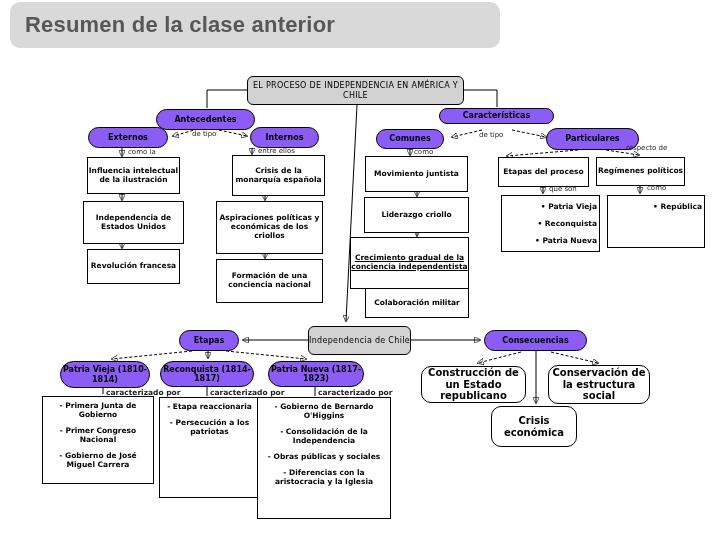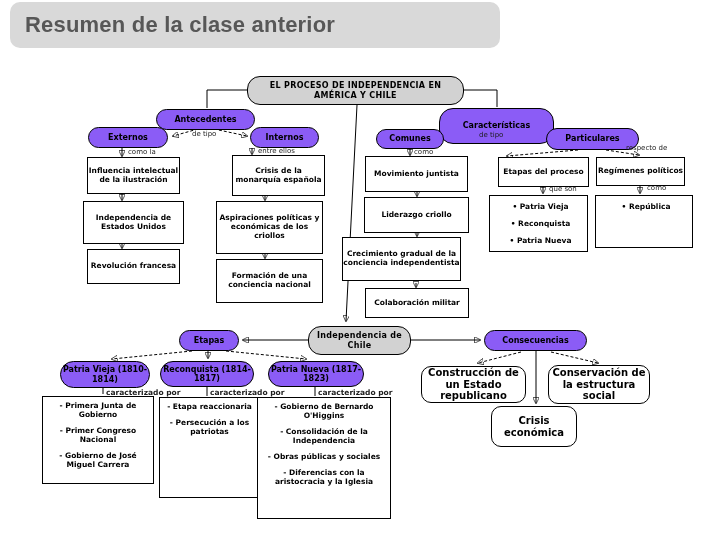--- a/index.html
+++ b/index.html
@@ -18,29 +18,29 @@
 
   svg.wires { position:absolute; left:0; top:0; width:720px; height:540px; }
   svg.wires path, svg.wires line { stroke:#000; stroke-width:1; fill:none; }
   svg.wires .dash { stroke-dasharray:3 2; }
 
   .node {
     position:absolute; display:flex; align-items:center; justify-content:center;
     text-align:center; line-height:1.18; color:#000;
   }
   .oval  { background:#8b5cf6; border:1px solid #000; border-radius:14px; font-weight:bold; font-size:8px; }
-  .gbox  { background:#d2d2d2; border:1px solid #000; border-radius:13px;  font-weight:bold; font-size:8px; letter-spacing:0.3px; }
+  .gbox  { background:#d2d2d2; border:1px solid #000; border-radius:6px;  font-weight:normal; font-size:8px; letter-spacing:0.3px; }
   .wbox  { background:#ffffff; border:1px solid #000; font-weight:bold; font-size:7.5px; }
   .rbox  { background:#ffffff; border:1px solid #000; border-radius:10px; font-weight:bold; font-size:10px; }
   .listbox {
     position:absolute; background:#ffffff; border:1px solid #000;
     font-weight:bold; font-size:7.5px; line-height:1.2; text-align:center;
     display:flex; flex-direction:column; gap:7px; padding:4px 2px;
   }
-  .listbox.sq { gap:8px; padding:6px 2px 4px 6px; text-align:center; }
+  .listbox.sq { gap:8px; padding:6px 2px 4px 6px; text-align:right;margin-left:12px; }
   .elabel { position:absolute; font-size:7px; color:#1c1c1c; white-space:nowrap; }
   .elabel.b { font-weight:bold; font-size:7.5px; }
 </style>
 </head>
 <body>
 
 <div class="titlebar">
   <h1>Resumen de la clase anterior</h1>
 </div>
 
@@ -95,21 +95,21 @@
   <path class="dash" d="M551,352 L598,363" marker-end="url(#arr)"></path>
   <path d="M536,351 L536,403" marker-end="url(#arr)"></path>
 </svg>
 
 <div class="node gbox" style="left:247px; top:76px; width:217px; height:29px;">EL PROCESO DE INDEPENDENCIA EN AMÉRICA Y CHILE</div>
 
 <div class="node oval" style="left:156px; top:109px; width:99px; height:21px;">Antecedentes</div>
 <div class="node oval" style="left:88px; top:127px; width:80px; height:21px;">Externos</div>
 <div class="node oval" style="left:250px; top:127px; width:69px; height:21px;">Internos</div>
 
-<div class="node oval" style="left:439px; top:108px; width:115px; height:36px;">Características</div>
+<div class="node oval" style="left:439px; top:108px; width:115px; height:16px;">Características</div>
 <div class="node oval" style="left:376px; top:129px; width:68px; height:20px;">Comunes</div>
 <div class="node oval" style="left:546px; top:128px; width:93px; height:22px;">Particulares</div>
 
 <div class="elabel" style="left:192px; top:130px;">de tipo</div>
 <div class="elabel" style="left:128px; top:148px;">como la</div>
 <div class="elabel" style="left:258px; top:147px;">entre ellos</div>
 <div class="elabel" style="left:479px; top:131px;">de tipo</div>
 <div class="elabel" style="left:414px; top:148px;">como</div>
 <div class="elabel" style="left:626px; top:144px;">respecto de</div>
 <div class="elabel" style="left:549px; top:185px;">que son</div>
@@ -118,21 +118,21 @@
 <div class="node wbox" style="left:87px; top:157px; width:93px; height:37px;">Influencia intelectual de la ilustración</div>
 <div class="node wbox" style="left:83px; top:201px; width:101px; height:43px;">Independencia de Estados Unidos</div>
 <div class="node wbox" style="left:87px; top:249px; width:93px; height:35px;">Revolución francesa</div>
 
 <div class="node wbox" style="left:232px; top:155px; width:93px; height:41px;">Crisis de la monarquía española</div>
 <div class="node wbox" style="left:216px; top:201px; width:107px; height:53px;">Aspiraciones políticas y económicas de los criollos</div>
 <div class="node wbox" style="left:216px; top:259px; width:107px; height:44px;">Formación de una conciencia nacional</div>
 
 <div class="node wbox" style="left:365px; top:156px; width:103px; height:36px;">Movimiento juntista</div>
 <div class="node wbox" style="left:364px; top:197px; width:105px; height:36px;">Liderazgo criollo</div>
-<div class="node wbox" style="left:342px; top:237px; width:119px; height:44px;">Crecimiento gradual de la conciencia independentista</div>
+<div class="node wbox" style="left:350px; top:237px; width:119px; height:52px;text-decoration:underline;">Crecimiento gradual de la conciencia independentista</div>
 <div class="node wbox" style="left:365px; top:288px; width:104px; height:30px;">Colaboración militar</div>
 
 <div class="node wbox" style="left:498px; top:157px; width:91px; height:30px;">Etapas del proceso</div>
 <div class="node wbox" style="left:596px; top:157px; width:89px; height:29px;">Regímenes políticos</div>
 
 <div class="listbox sq" style="left:489px; top:195px; width:99px; height:57px;">
   <div>• Patria Vieja</div>
   <div>• Reconquista</div>
   <div>• Patria Nueva</div>
 </div>

